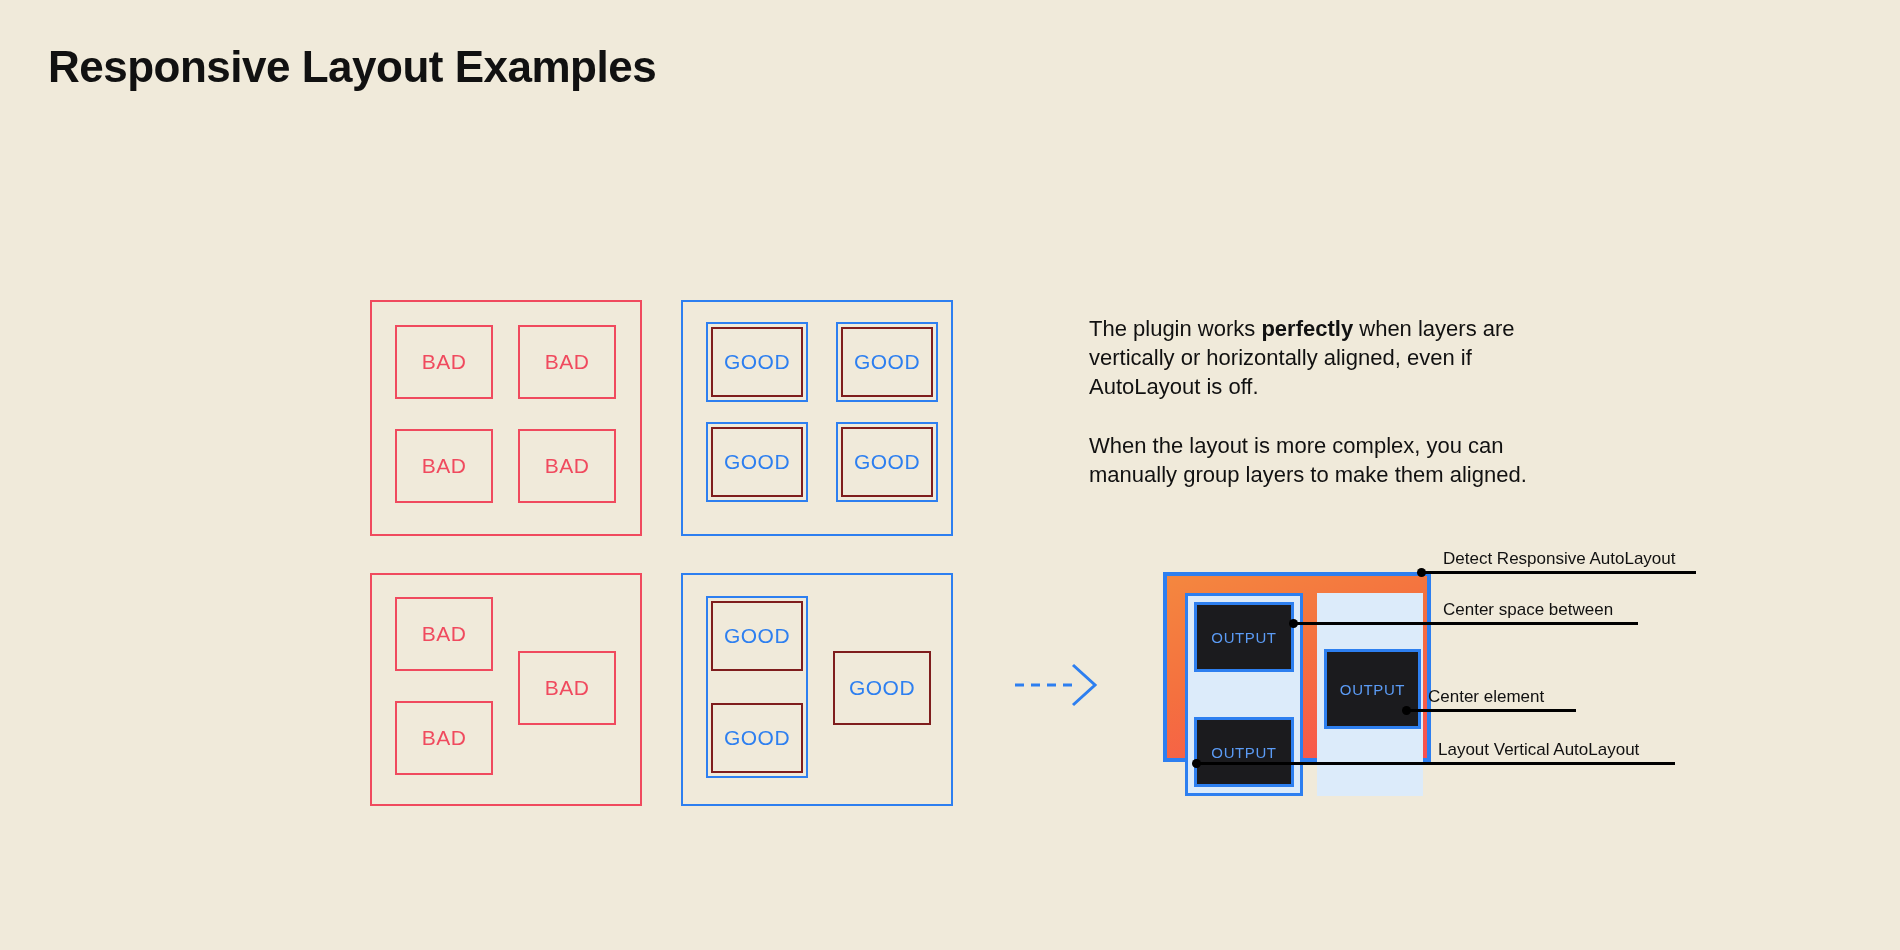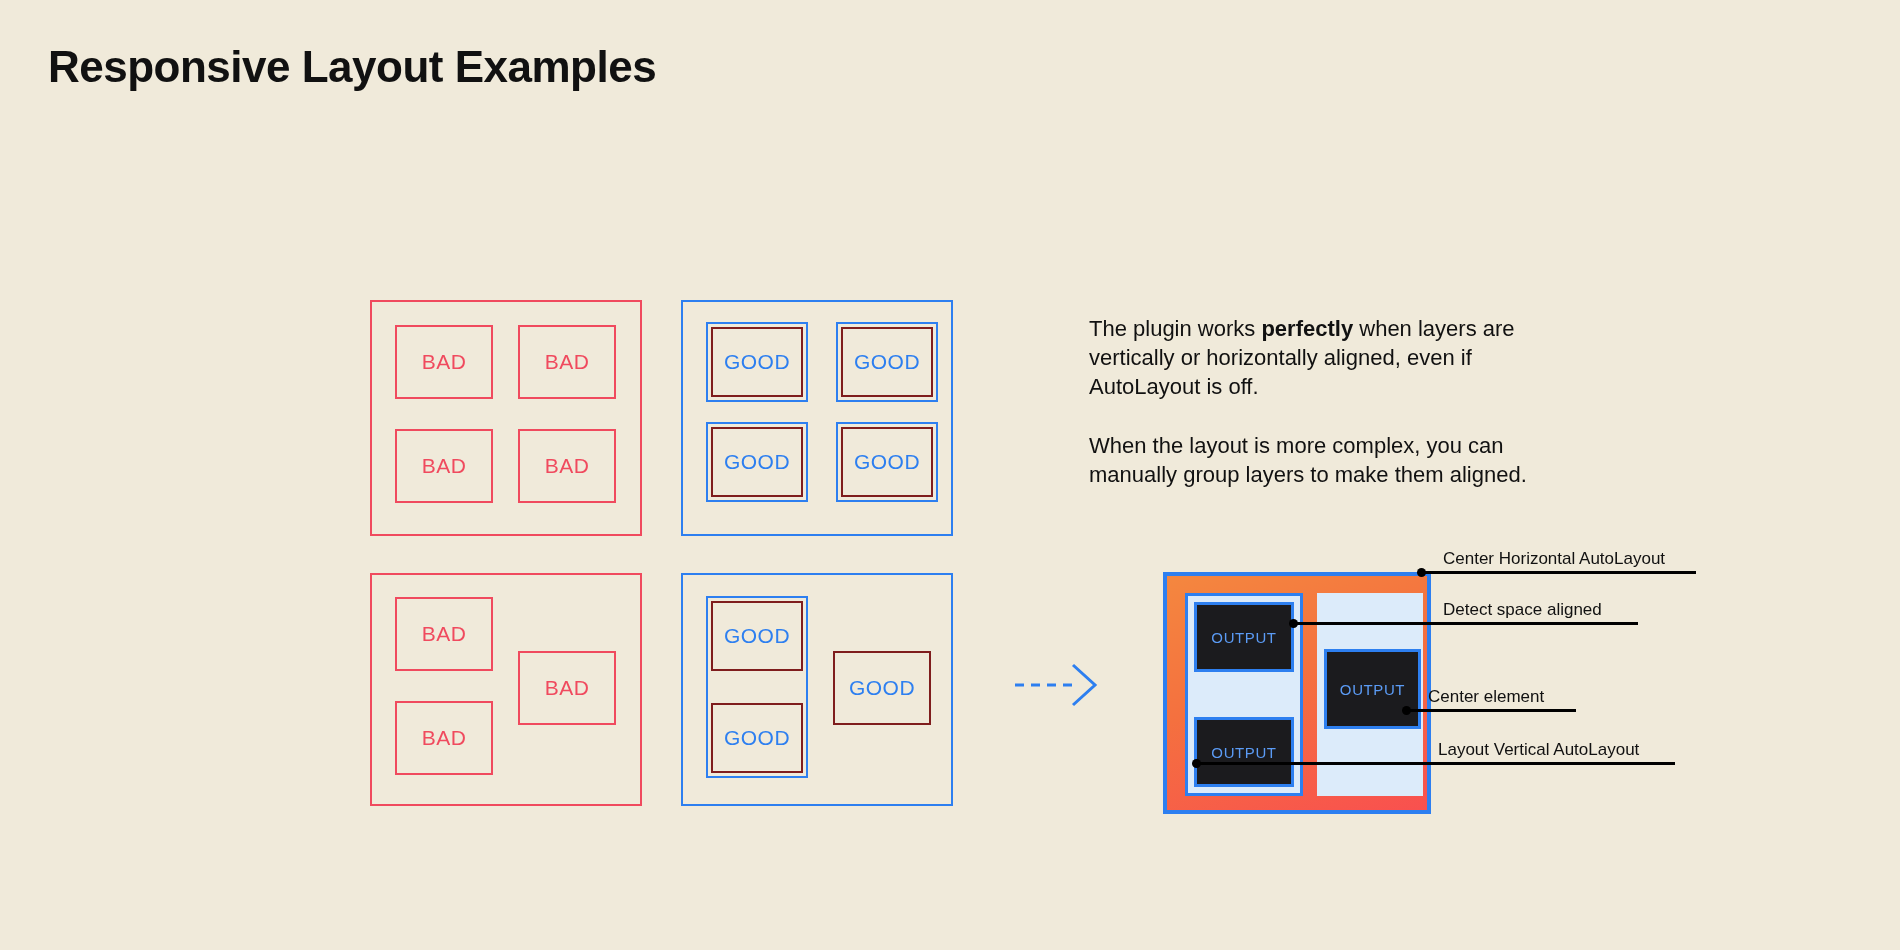--- a/index.html
+++ b/index.html
@@ -59,21 +59,21 @@
   .copy.p2 { top: 431px; }
   .copy b { font-weight: bold; }
 
   
   .arrow { position: absolute; left: 1015px; top: 660px; }
 
   
   .diagram {
     position: absolute;
     left: 1163px; top: 572px;
-    width: 268px; height: 242px;
+    width: 268px; height: 190px;
     border: 4px solid #2D7FF0;
     background: linear-gradient(160deg, #F4873F 0%, #F4703F 45%, #F9504F 100%);
   }
   .lightpanel { position: absolute; background: #DCEBFA; }
   .outbox {
     position: absolute;
     background: #1B1B1E;
     border: 3px solid #2D7FF0;
     display: flex;
     align-items: center;
@@ -163,27 +163,27 @@
     <div class="outbox" style="left:27px; top:26px; width:100px; height:70px;">OUTPUT</div>
     <div class="outbox" style="left:27px; top:141px; width:100px; height:70px;">OUTPUT</div>
 
     <div class="lightpanel" style="left:150px; top:17px; width:106px; height:203px;"></div>
     <div class="outbox" style="left:157px; top:73px; width:97px; height:80px;">OUTPUT</div>
   </div>
 
   <div class="callout" style="left:1421px; top:550px; width:275px; height:24px;">
     <div class="dot"></div>
     <div class="rule" style="width:275px;"></div>
-    <div class="lbl">Center Horizontal AutoLayout</div>
+    <div class="lbl">Detect Responsive AutoLayout</div>
   </div>
 
   <div class="callout" style="left:1293px; top:601px; width:345px; height:24px;">
     <div class="dot"></div>
     <div class="rule" style="width:345px;"></div>
-    <div class="lbl" style="left:150px;">Detect space aligned</div>
+    <div class="lbl" style="left:150px;">Center space between</div>
   </div>
 
   <div class="callout" style="left:1406px; top:688px; width:170px; height:24px;text-decoration:underline;">
     <div class="dot"></div>
     <div class="rule" style="width:170px;"></div>
     <div class="lbl">Center element</div>
   </div>
 
   <div class="callout" style="left:1196px; top:741px; width:479px; height:24px;">
     <div class="dot"></div>

